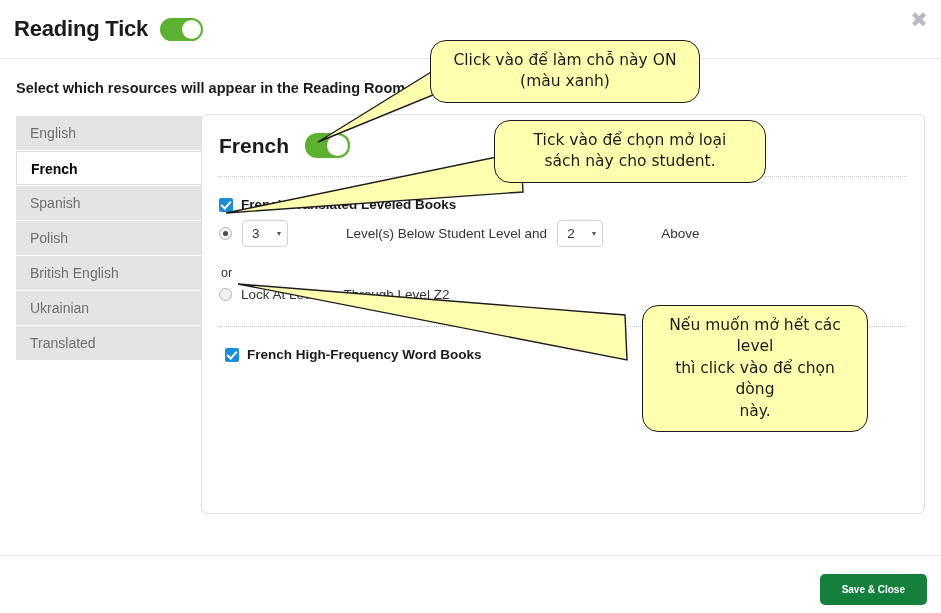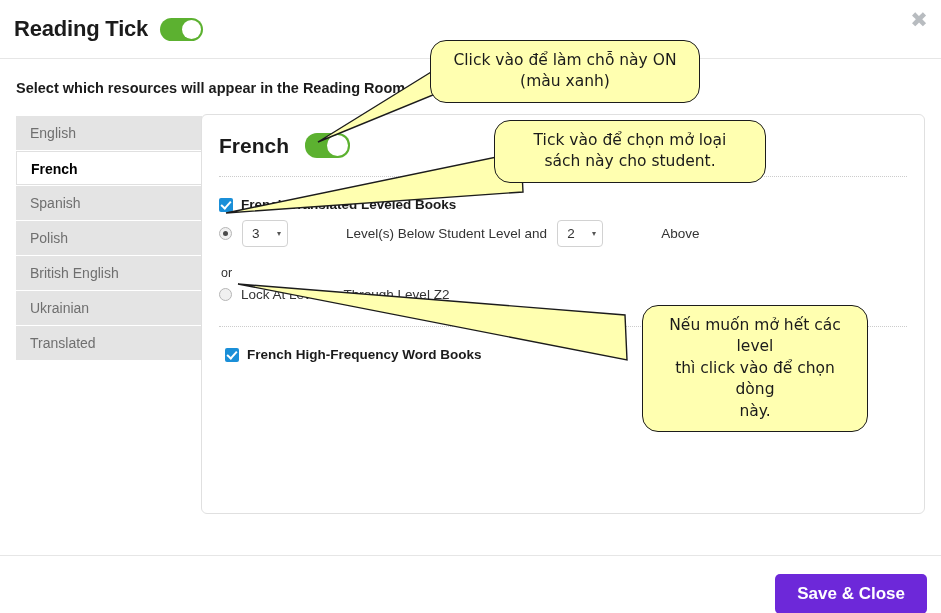--- a/index.html
+++ b/index.html
@@ -251,23 +251,23 @@
     position: absolute;
     left: 0;
     top: 555px;
     width: 941px;
     border-top: 1px solid #e6e6e6;
   }
   .save-btn {
     position: absolute;
     right: 14px;
     top: 574px;
-    background: #6d28d9;
+    background: #15803d;
     color: #ffffff;
-    font-size: 17px;
+    font-size: 10px;
     font-weight: bold;
     padding: 10px 22px;
     border: none;
     border-radius: 5px;
     cursor: pointer;
     font-family: "Liberation Sans", sans-serif;
   }
 
   
   .callout {

